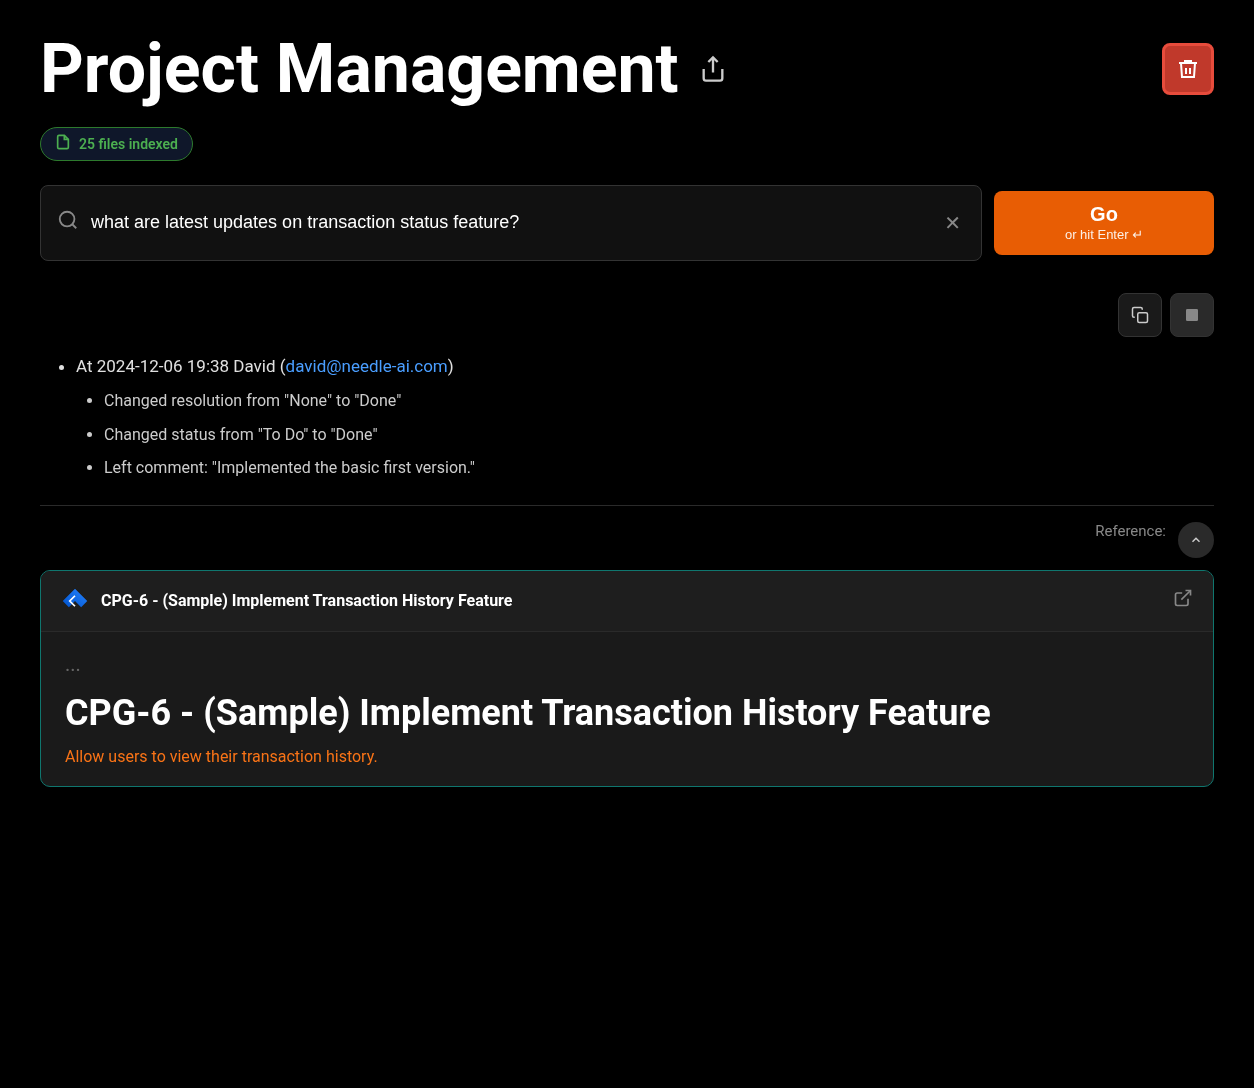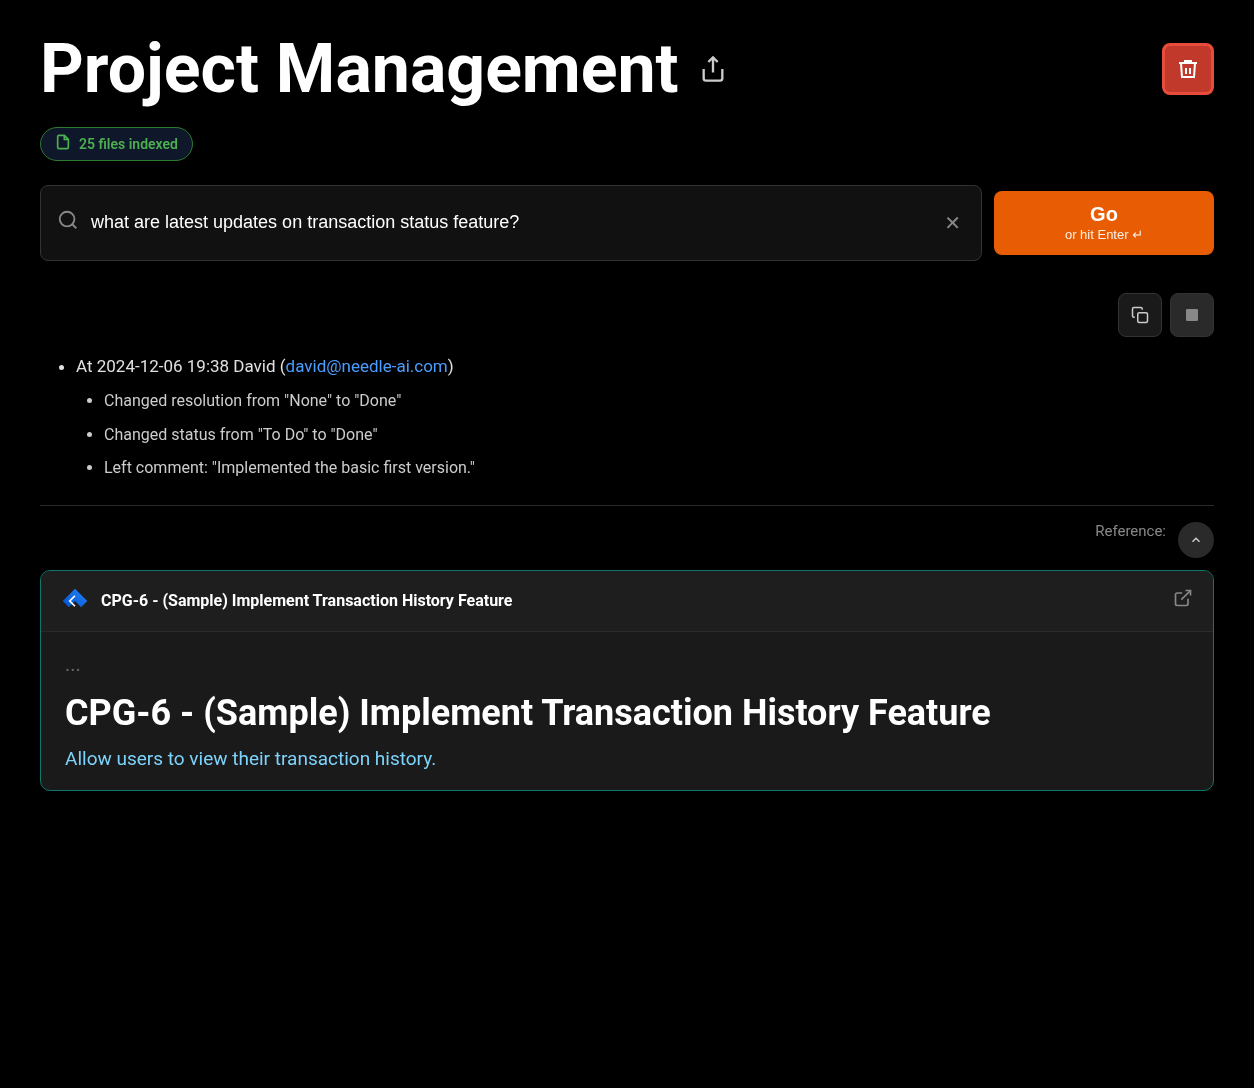--- a/index.html
+++ b/index.html
@@ -294,22 +294,22 @@
 
     .ref-card-main-title {
       font-size: 36px;
       font-weight: 700;
       color: #fff;
       line-height: 1.2;
       margin-bottom: 12px;
     }
 
     .ref-card-desc {
-      font-size: 19px;
-      color: #7dd3fc;
+      font-size: 16px;
+      color: #f97316;
     }
   </style>
 </head>
 <body>
 
 
 
 
 <div class="header-row">
   <div class="title-area">

